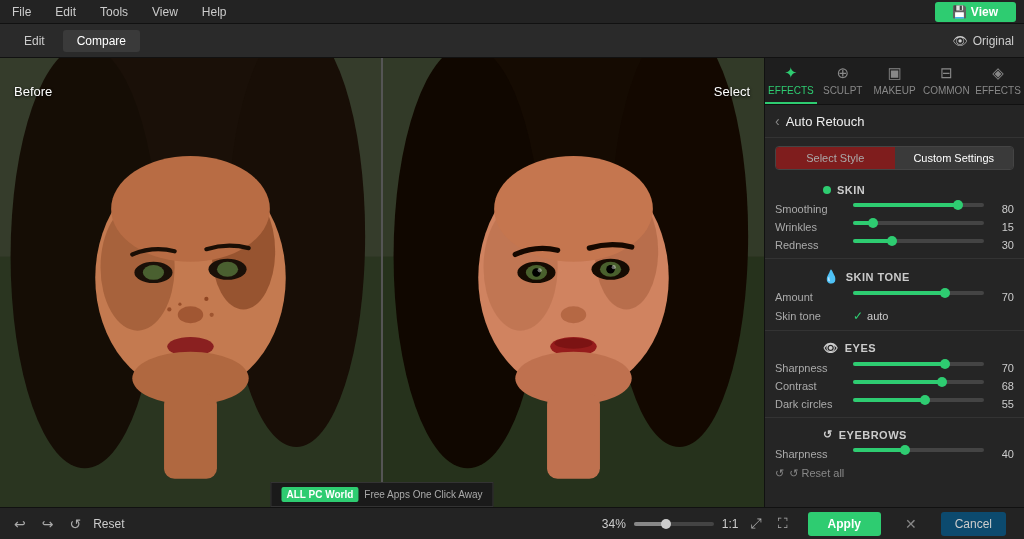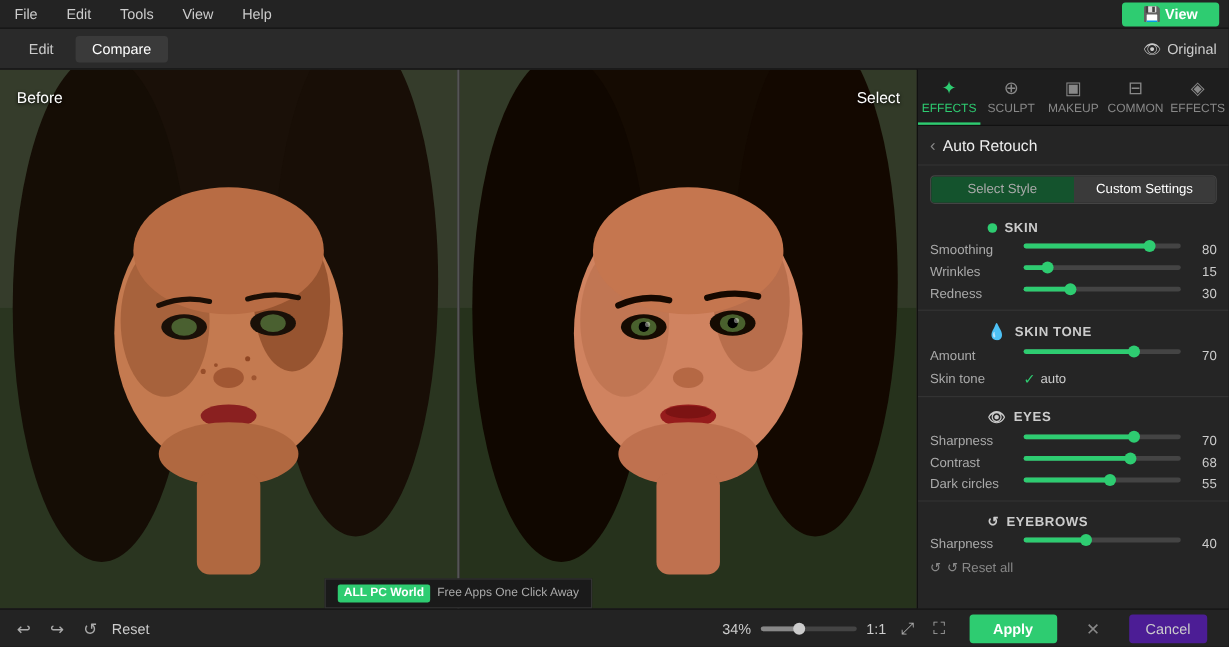--- a/index.html
+++ b/index.html
@@ -94,21 +94,21 @@
       flex: 1;
       position: relative;
       display: flex;
       align-items: center;
       justify-content: center;
       overflow: hidden;
     }
 
     .photo-label {
       position: absolute;
-      top: 16px;
+      top: 26px;
       right: 14px;
       color: #fff;
       font-size: 13px;
       font-weight: 500;
       z-index: 2;
       text-shadow: 0 1px 3px #000;
     }
     .photo-label.left { left: 14px; right: auto; }
 
     .photo-bg {
@@ -205,21 +205,21 @@
       border-radius: 4px;
       overflow: hidden;
       border: 1px solid #444;
     }
     .style-btn {
       flex: 1;
       padding: 5px;
       text-align: center;
       font-size: 11px;
       cursor: pointer;
-      background: #14532d;
+      background: #7f1d1d;
       color: #aaa;
     }
     .style-btn.active {
       background: #3a3a3a;
       color: #fff;
     }
 
     
     .section-header {
       display: flex;
@@ -395,21 +395,21 @@
       background: #2ecc71;
       color: #fff;
       border: none;
       padding: 5px 20px;
       border-radius: 3px;
       cursor: pointer;
       font-size: 12px;
       font-weight: bold;
     }
     .cancel-btn {
-      background: #4c1d95;
+      background: #0c4a6e;
       color: #ccc;
       border: none;
       padding: 5px 14px;
       border-radius: 3px;
       cursor: pointer;
       font-size: 12px;
     }
     .cancel-x {
       background: none;
       border: none;

